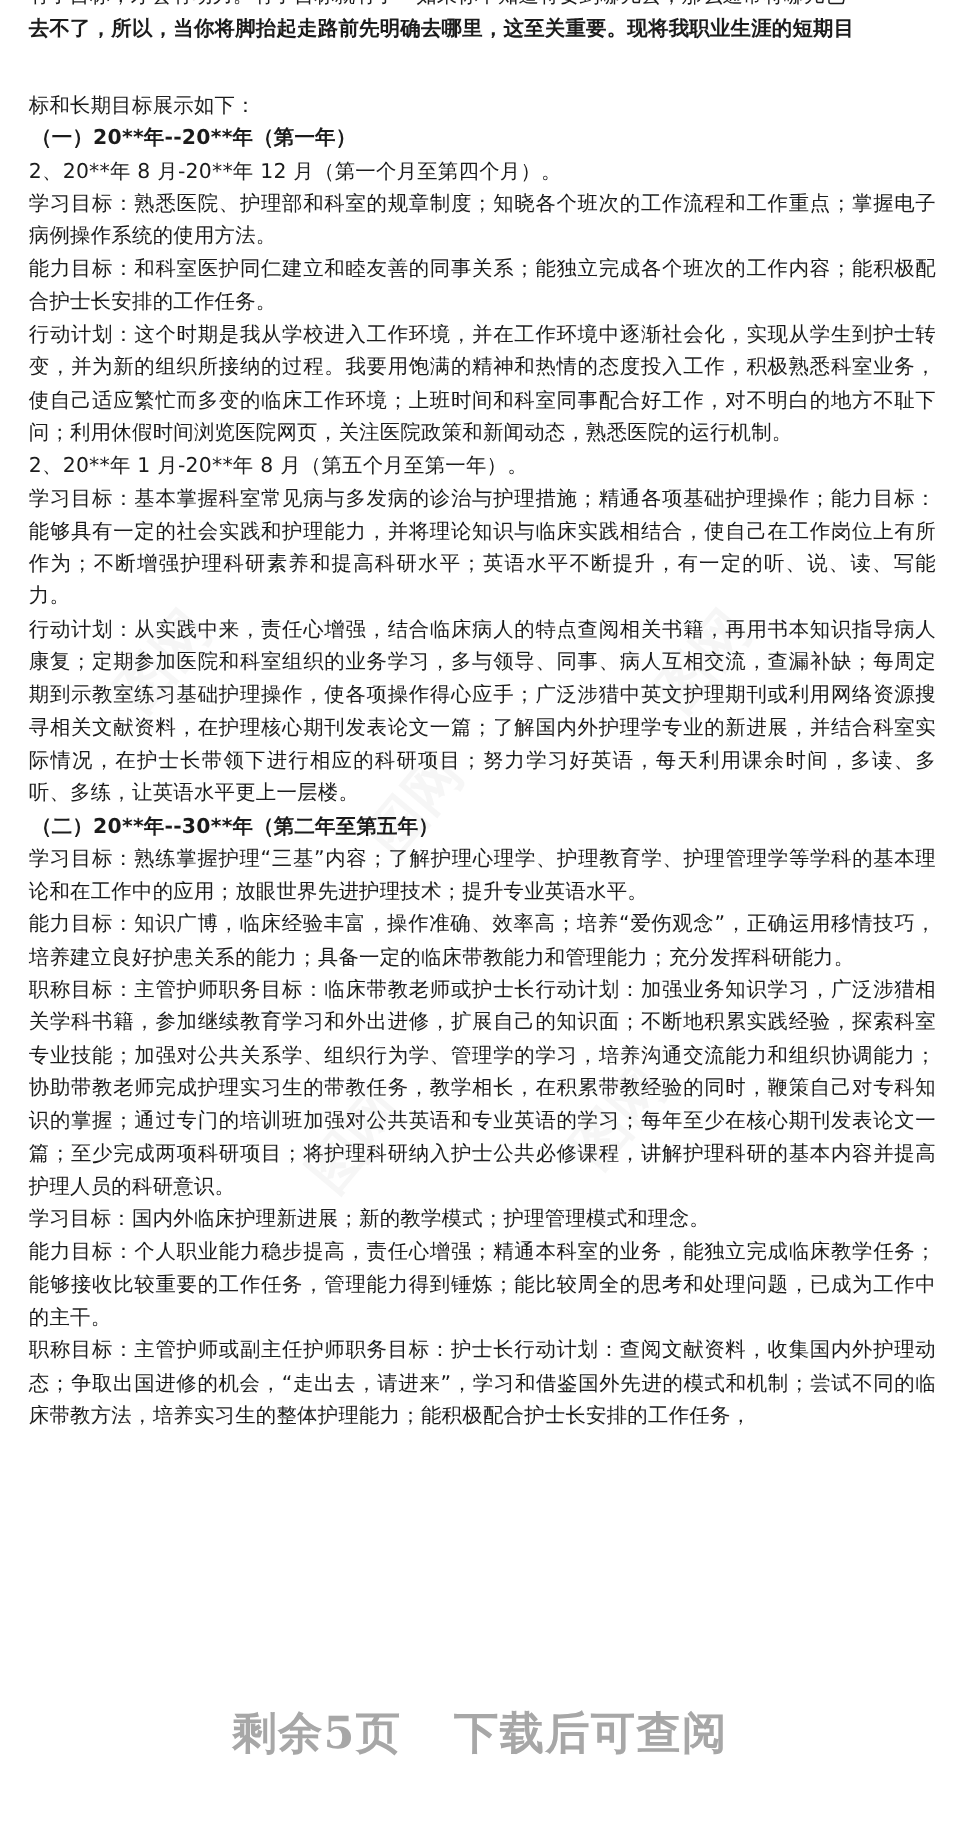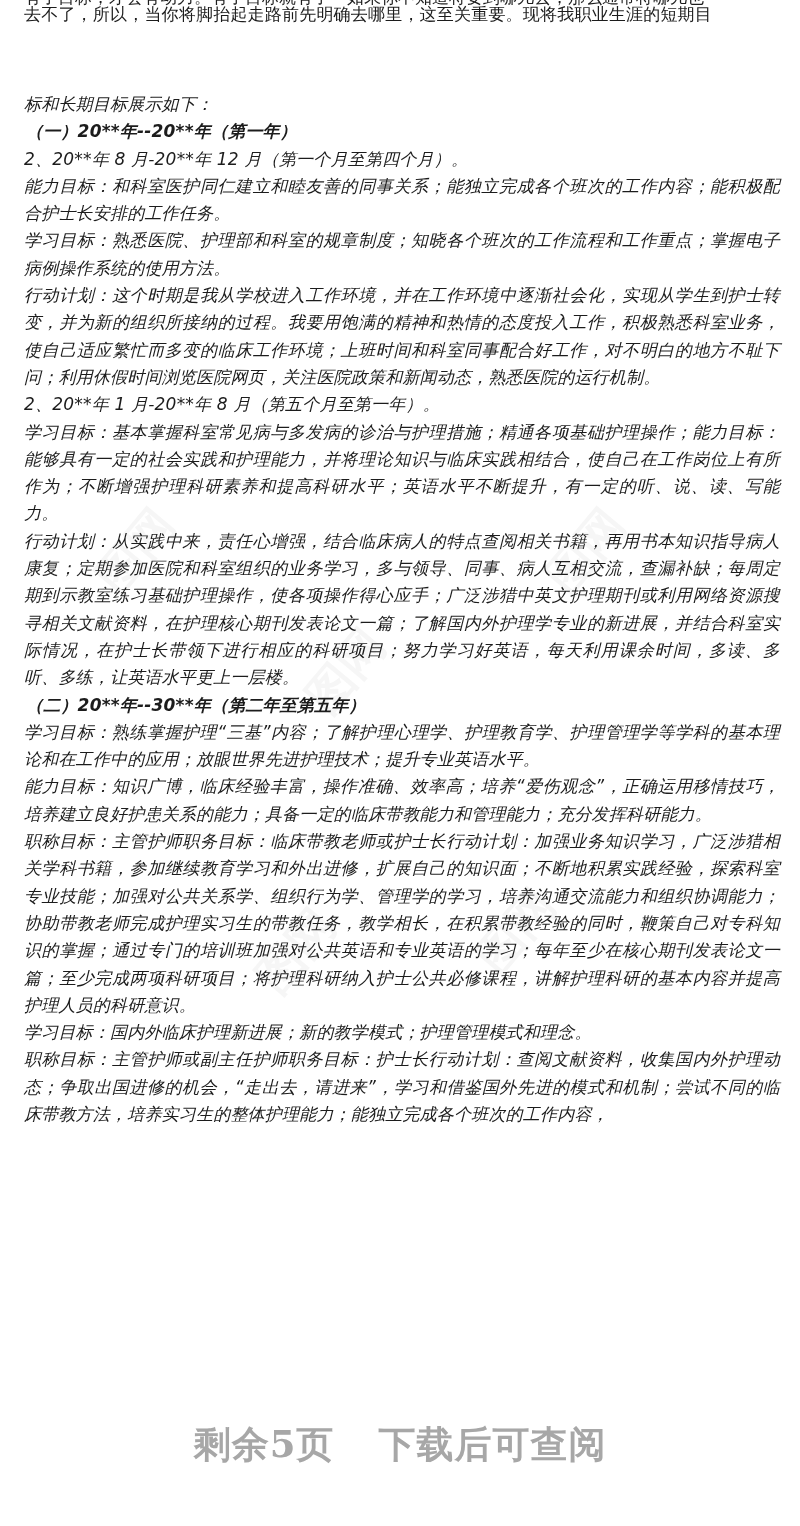--- a/index.html
+++ b/index.html
@@ -85,41 +85,42 @@
 <div class="page">
 
   <div class="watermark" style="left:90px;top:520px;">图网</div>
   <div class="watermark" style="left:300px;top:640px;">图网</div>
   <div class="watermark" style="left:540px;top:520px;">图网</div>
   <div class="watermark" style="left:250px;top:920px;">图网</div>
   <div class="watermark" style="left:470px;top:900px;">图网</div>
 
   <div class="top-cut">有了目标，才会有动力。有了目标就有了一如果你不知道将要到哪儿去，那么通常将哪儿也</div>
 
-  <div class="block" style="top:1px;">
+  <div class="block" style="top:11px;font-weight:bold;">
     <p>去不了，所以，当你将脚抬起走路前先明确去哪里，这至关重要。现将我职业生涯的短期目</p>
   </div>
 
-  <div class="block" style="top:91px;font-style:italic;">
+  <div class="block" style="top:75px;">
     <p>标和长期目标展示如下：</p>
 
     <p class="heading">（一）20**年--20**年（第一年）</p>
     <p>2、20**年 8 月-20**年 12 月（第一个月至第四个月）。</p>
+    <p>学习目标：熟悉医院、护理部和科室的规章制度；知晓各个班次的工作流程和工作重点；掌握电子病例操作系统的使用方法。</p>
     <p>能力目标：和科室医护同仁建立和睦友善的同事关系；能独立完成各个班次的工作内容；能积极配合护士长安排的工作任务。</p>
-    <p>学习目标：熟悉医院、护理部和科室的规章制度；知晓各个班次的工作流程和工作重点；掌握电子病例操作系统的使用方法。</p>
     <p>行动计划：这个时期是我从学校进入工作环境，并在工作环境中逐渐社会化，实现从学生到护士转变，并为新的组织所接纳的过程。我要用饱满的精神和热情的态度投入工作，积极熟悉科室业务，使自己适应繁忙而多变的临床工作环境；上班时间和科室同事配合好工作，对不明白的地方不耻下问；利用休假时间浏览医院网页，关注医院政策和新闻动态，熟悉医院的运行机制。</p>
     <p>2、20**年 1 月-20**年 8 月（第五个月至第一年）。</p>
     <p>学习目标：基本掌握科室常见病与多发病的诊治与护理措施；精通各项基础护理操作；能力目标：能够具有一定的社会实践和护理能力，并将理论知识与临床实践相结合，使自己在工作岗位上有所作为；不断增强护理科研素养和提高科研水平；英语水平不断提升，有一定的听、说、读、写能力。</p>
     <p>行动计划：从实践中来，责任心增强，结合临床病人的特点查阅相关书籍，再用书本知识指导病人康复；定期参加医院和科室组织的业务学习，多与领导、同事、病人互相交流，查漏补缺；每周定期到示教室练习基础护理操作，使各项操作得心应手；广泛涉猎中英文护理期刊或利用网络资源搜寻相关文献资料，在护理核心期刊发表论文一篇；了解国内外护理学专业的新进展，并结合科室实际情况，在护士长带领下进行相应的科研项目；努力学习好英语，每天利用课余时间，多读、多听、多练，让英语水平更上一层楼。</p>
 
     <p class="heading">（二）20**年--30**年（第二年至第五年）</p>
     <p>学习目标：熟练掌握护理“三基”内容；了解护理心理学、护理教育学、护理管理学等学科的基本理论和在工作中的应用；放眼世界先进护理技术；提升专业英语水平。</p>
     <p>能力目标：知识广博，临床经验丰富，操作准确、效率高；培养“爱伤观念”，正确运用移情技巧，培养建立良好护患关系的能力；具备一定的临床带教能力和管理能力；充分发挥科研能力。</p>
     <p>职称目标：主管护师职务目标：临床带教老师或护士长行动计划：加强业务知识学习，广泛涉猎相关学科书籍，参加继续教育学习和外出进修，扩展自己的知识面；不断地积累实践经验，探索科室专业技能；加强对公共关系学、组织行为学、管理学的学习，培养沟通交流能力和组织协调能力；协助带教老师完成护理实习生的带教任务，教学相长，在积累带教经验的同时，鞭策自己对专科知识的掌握；通过专门的培训班加强对公共英语和专业英语的学习；每年至少在核心期刊发表论文一篇；至少完成两项科研项目；将护理科研纳入护士公共必修课程，讲解护理科研的基本内容并提高护理人员的科研意识。</p>
 
     <p>学习目标：国内外临床护理新进展；新的教学模式；护理管理模式和理念。</p>
-    <p>职称目标：主管护师或副主任护师职务目标：护士长行动计划：查阅文献资料，收集国内外护理动态；争取出国进修的机会，“走出去，请进来”，学习和借鉴国外先进的模式和机制；尝试不同的临床带教方法，培养实习生的整体护理能力；能独立完成各个班次的工作内容，</p>
+    <p>能力目标：个人职业能力稳步提高，责任心增强；精通本科室的业务，能独立完成临床教学任务；能够接收比较重要的工作任务，管理能力得到锤炼；能比较周全的思考和处理问题，已成为工作中的主干。</p>
+    <p>职称目标：主管护师或副主任护师职务目标：护士长行动计划：查阅文献资料，收集国内外护理动态；争取出国进修的机会，“走出去，请进来”，学习和借鉴国外先进的模式和机制；尝试不同的临床带教方法，培养实习生的整体护理能力；能积极配合护士长安排的工作任务，</p>
   </div>
 
   <div class="footer-banner">
     <span>剩余5页</span><span class="footer-gap"></span><span>下载后可查阅</span>
   </div>
 </div>
 
 </body></html>

